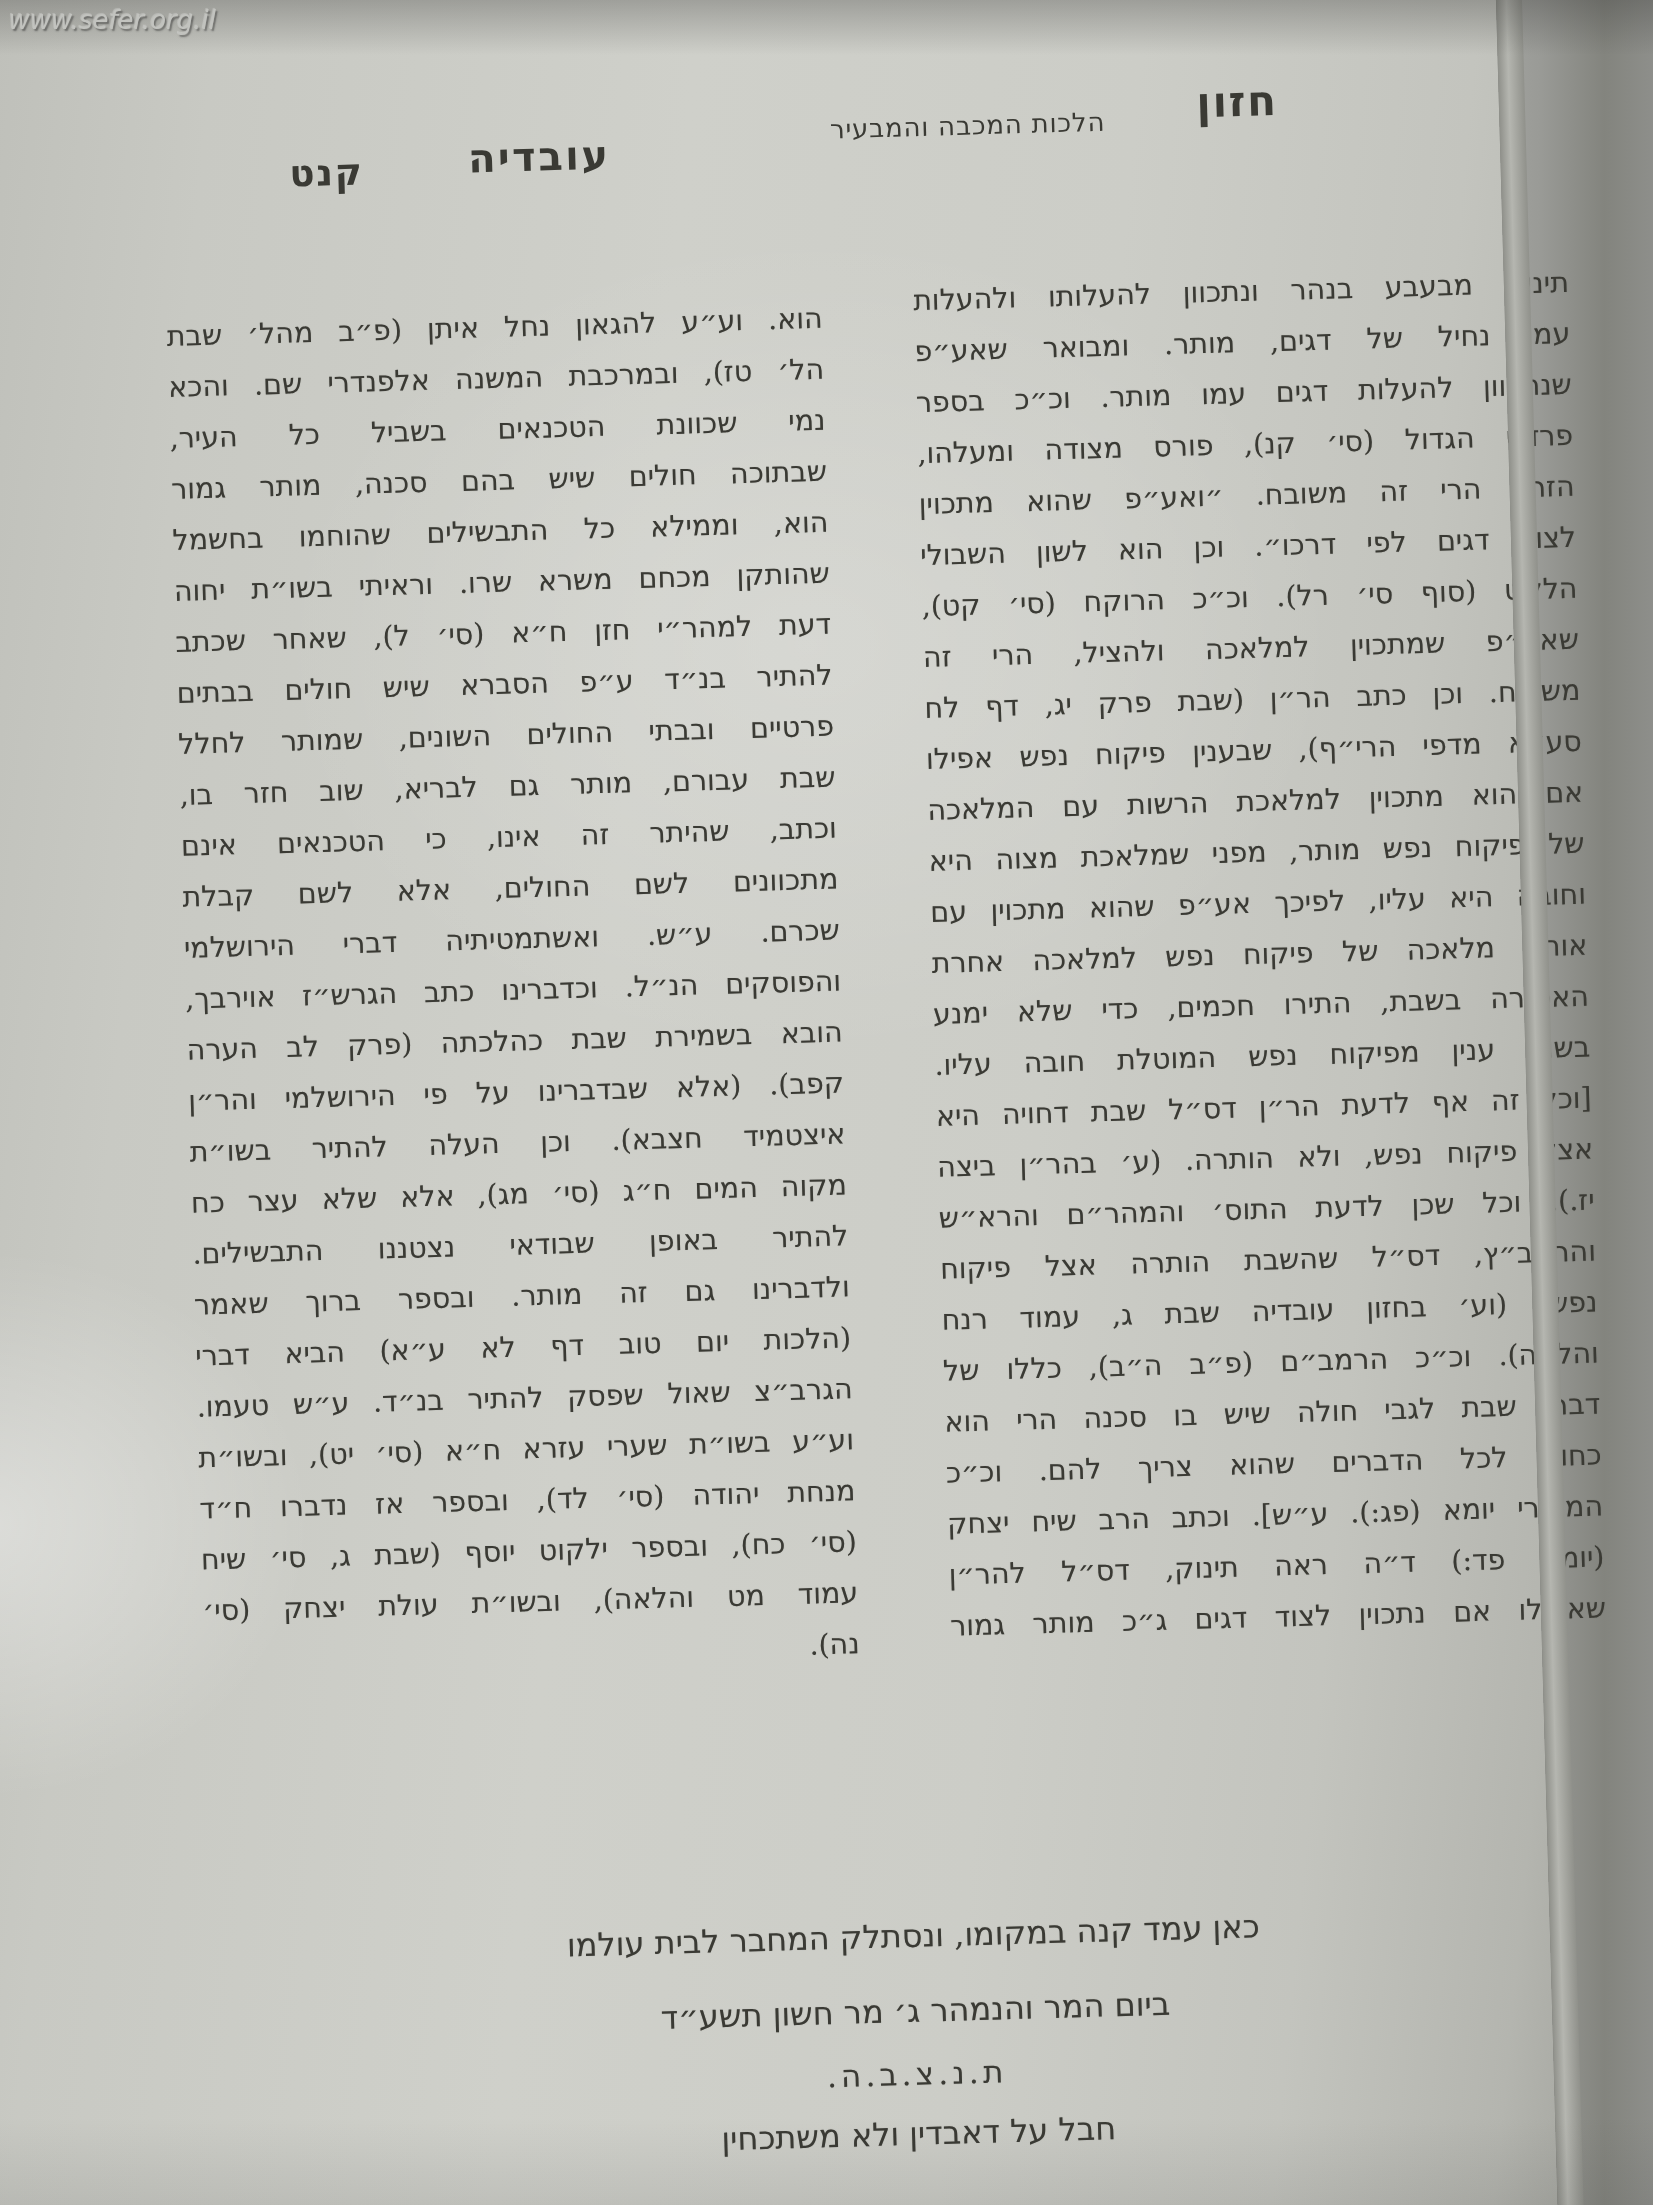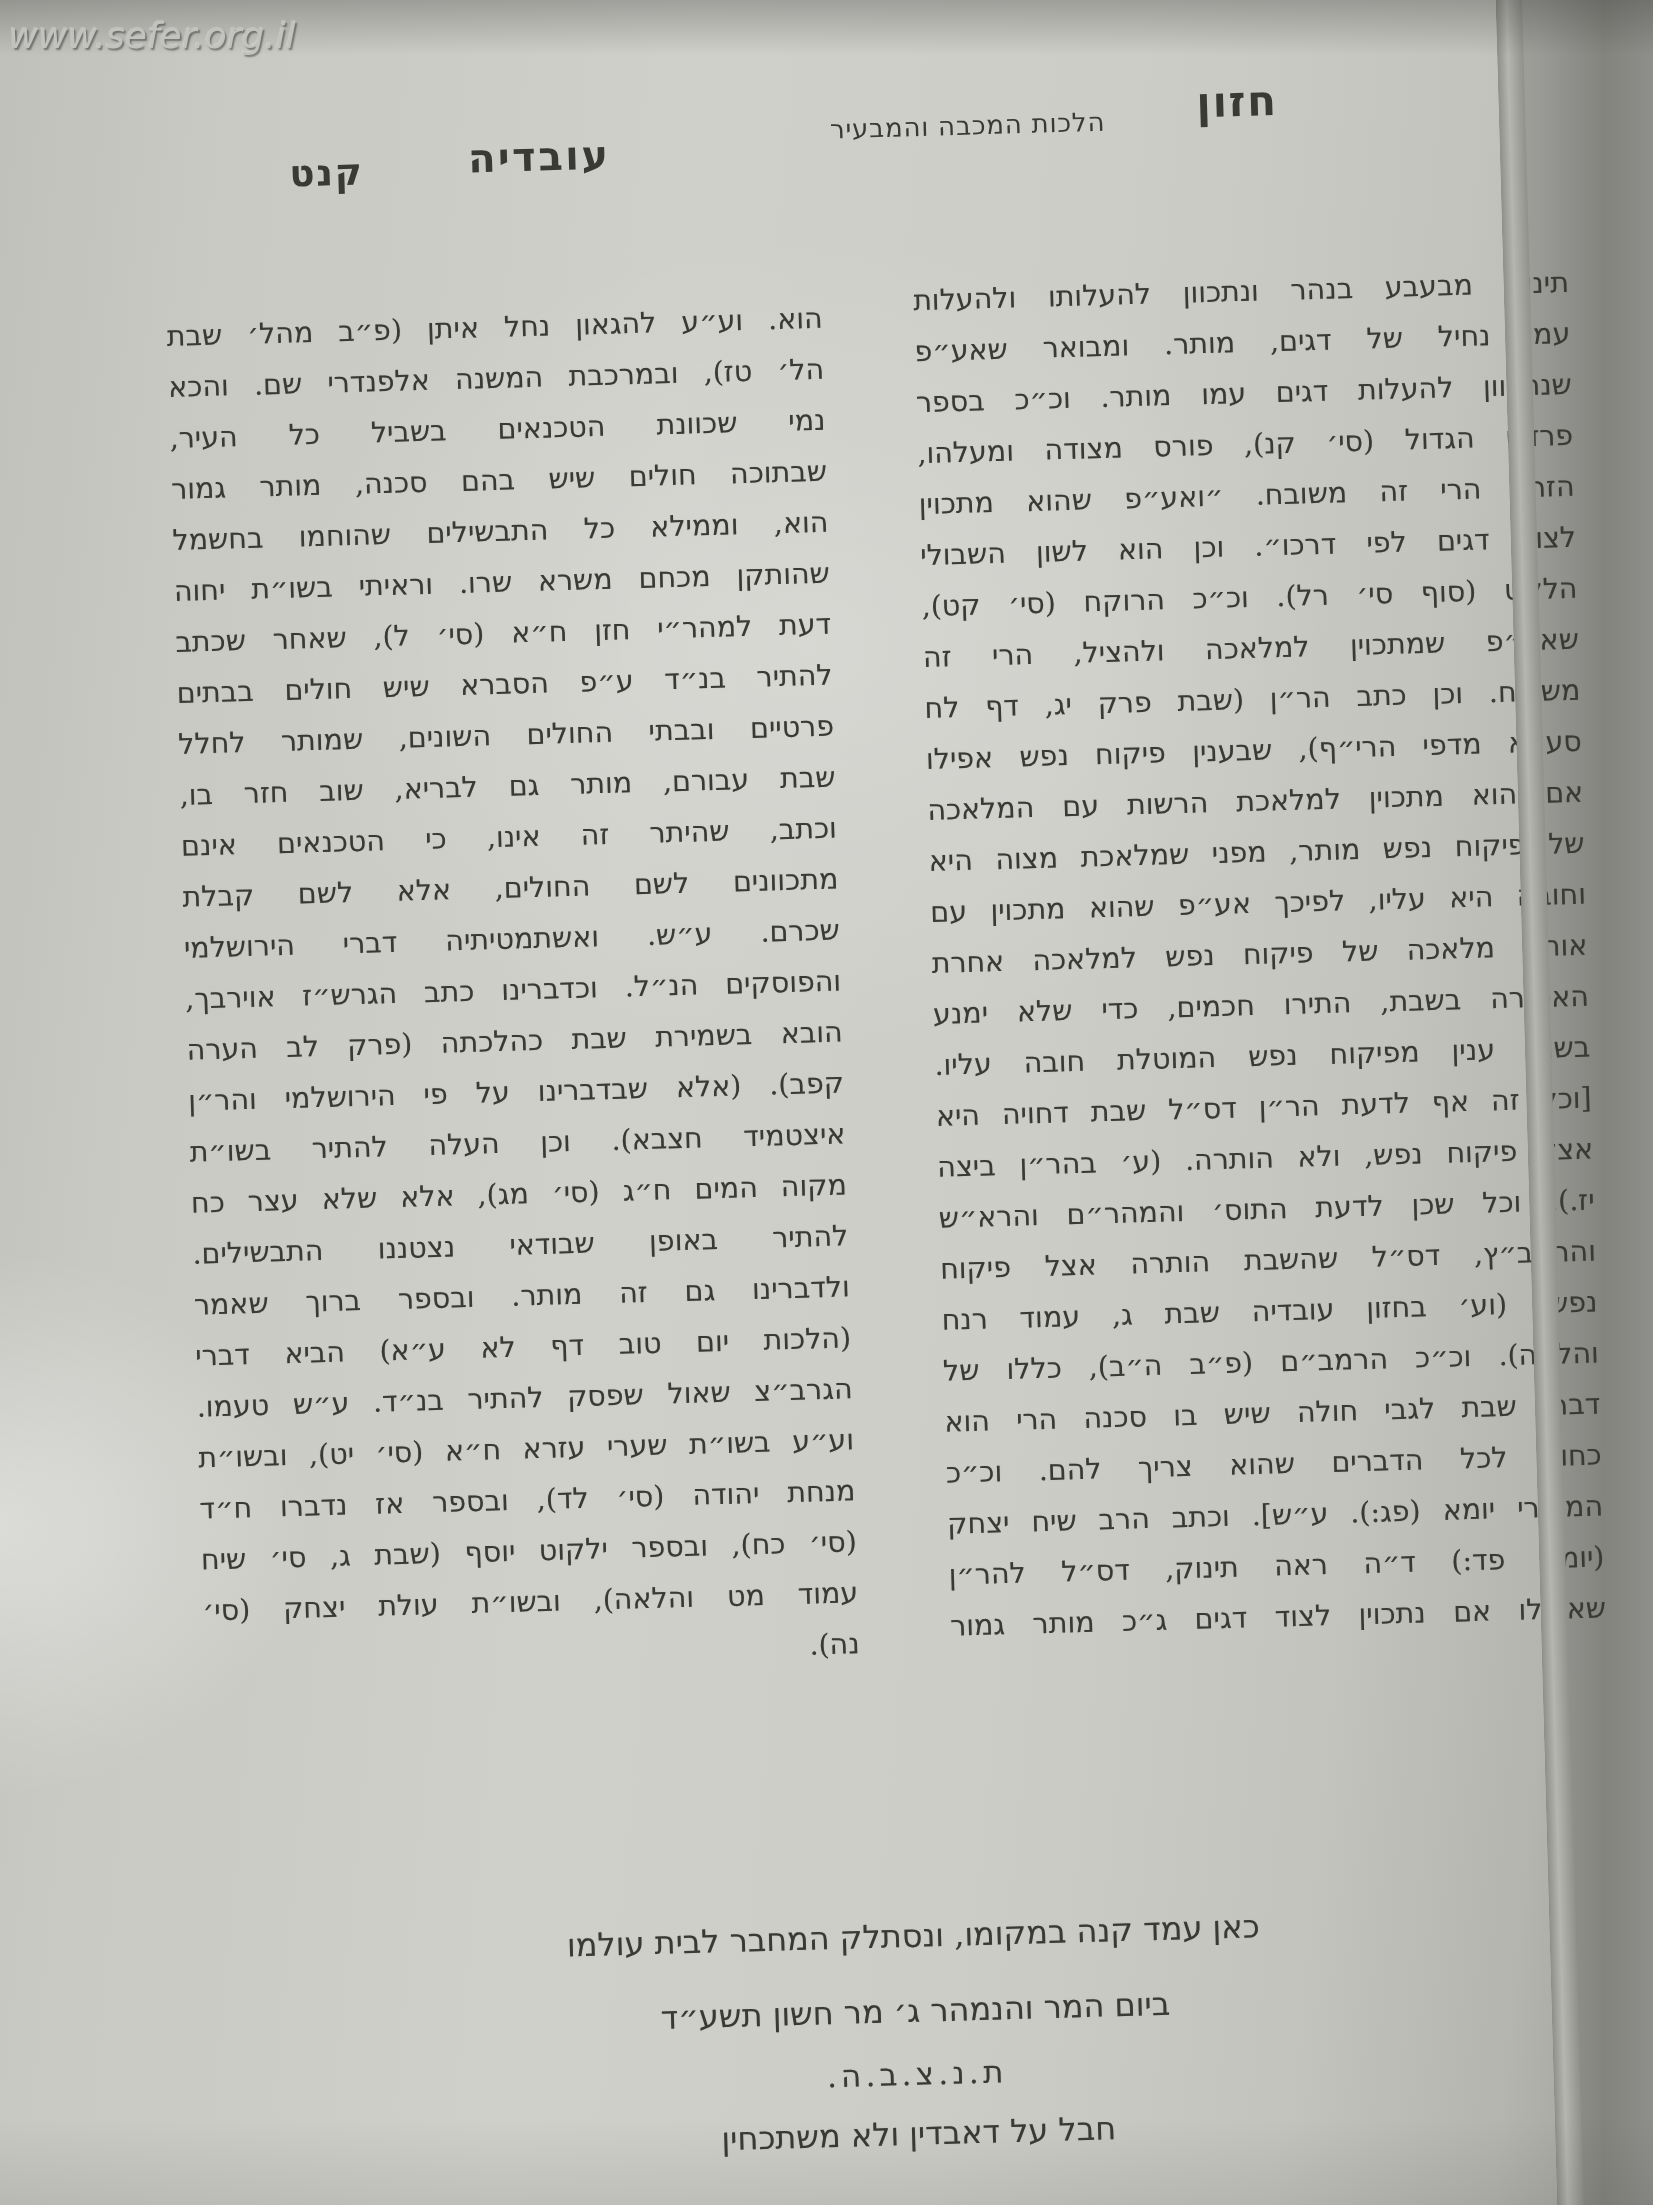--- a/index.html
+++ b/index.html
@@ -7,22 +7,22 @@
     position:relative;width:1654px;height:2205px;overflow:hidden;
     background:linear-gradient(90deg,#a6a7a3 0%,#a8a9a5 88%,#9a9b97 93%,#83847e 97%,#8e8f8b 100%);
     font-family:"DejaVu Serif","DejaVu Sans",serif;
   }
   .scene::before{
     content:'';position:absolute;inset:0;z-index:6;pointer-events:none;
     background:linear-gradient(180deg,rgba(50,50,48,.30),rgba(50,50,48,0) 2.5%),
                linear-gradient(0deg,rgba(50,50,48,.10),rgba(50,50,48,0) 4%);
   }
   .watermark{
-    position:absolute;top:15px;left:8.5px;z-index:10;
-    font-family:"DejaVu Sans",sans-serif;font-style:italic;font-size:36px;
+    position:absolute;top:5px;left:8.5px;z-index:10;
+    font-family:"DejaVu Sans",sans-serif;font-style:italic;font-size:26px;
     color:#c2c3bf;text-shadow:1.7px 1.7px 1.7px rgba(40,40,40,.5),-0.8px -0.8px 0.8px rgba(255,255,255,.25);
   }
   .book{
     position:absolute;left:-42px;top:-68px;width:1662px;height:2379px;
     transform:rotate(-1.6deg);transform-origin:50% 50%;
   }
   .page{
     position:absolute;left:0;top:0;width:1569px;height:2379px;
     background:
       radial-gradient(ellipse 527px 442px at 1% 66%,rgba(255,255,255,.40),rgba(255,255,255,0) 62%),

